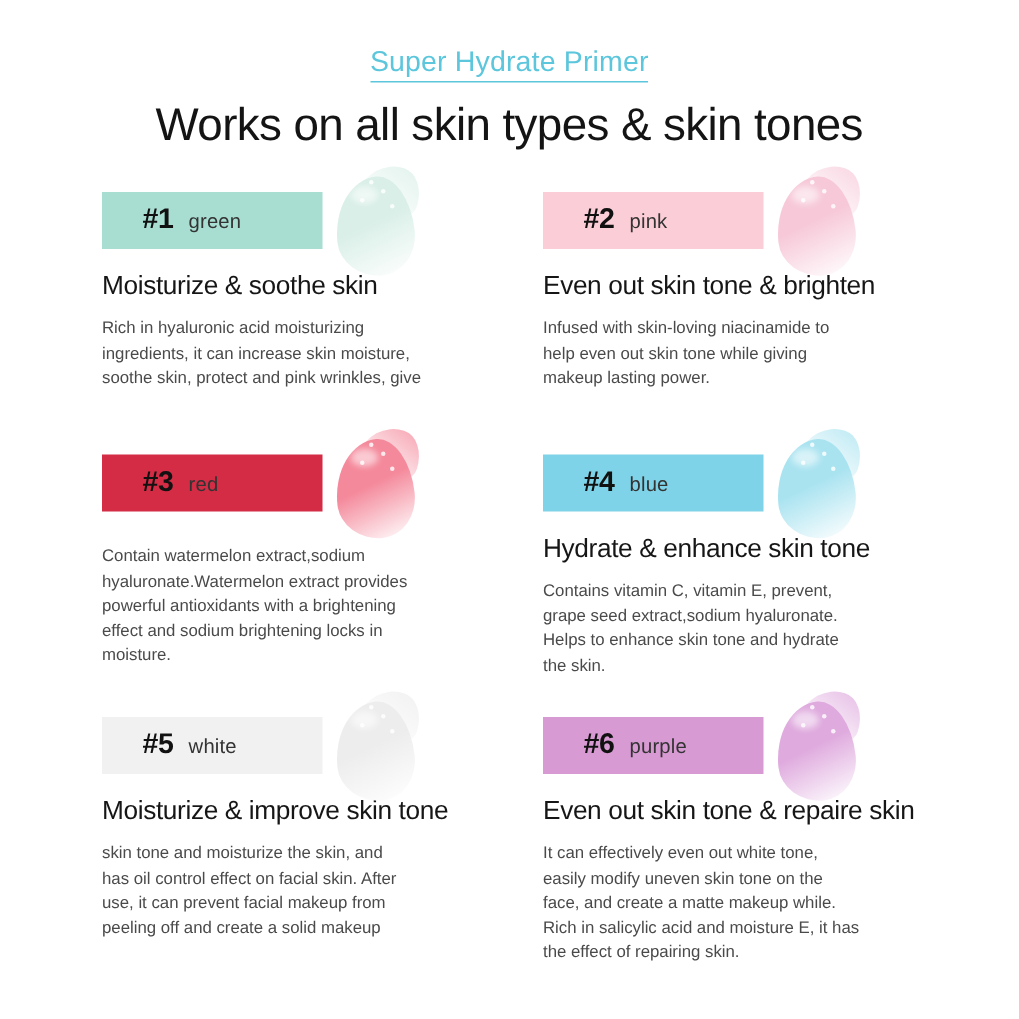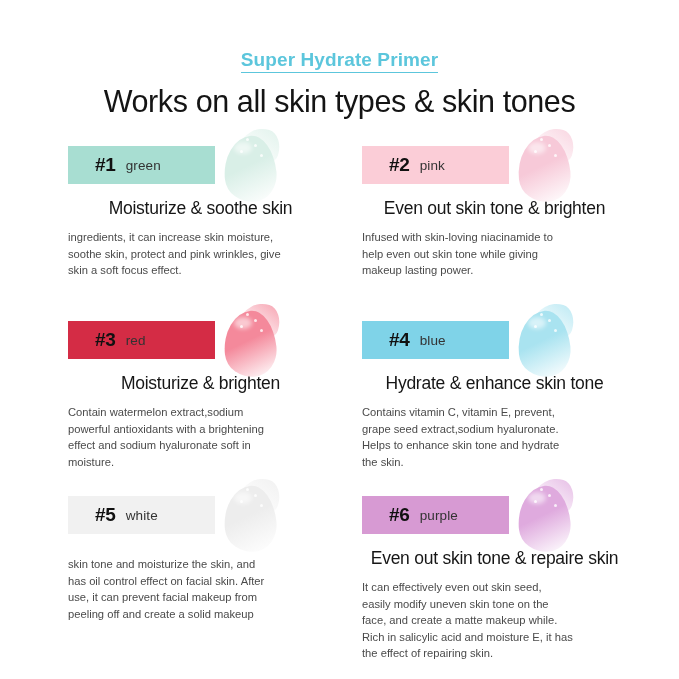--- a/index.html
+++ b/index.html
@@ -12,22 +12,21 @@
   .page{
     position:relative;
     width:679px;height:679px;
     box-sizing:border-box;
     padding:0;
   }
 
   
   .brand-line{
     text-align:center;
-    margin-top:49px;
-    font-weight:bold;
+    margin-top:31px;
   }
   .brand{
     display:inline-block;
     color:#5cc6dc;
     font-size:19px;
     letter-spacing:.1px;
     border-bottom:1.6px solid #5cc6dc;
     padding-bottom:1px;
     line-height:1.15;
     cursor:pointer;
@@ -126,21 +125,20 @@
   }
 
   .card-title{
     font-size:17.5px;
     color:#161616;
     font-weight:400;
     letter-spacing:-.25px;
     margin-top:2px;
     line-height:1.2;
     white-space:nowrap;
-    text-align:center;
   }
   .card-body{
     font-size:11.2px;
     color:#4a4a4a;
     line-height:1.47;
     margin-top:10px;
     max-width:252px;
   }
   .card-body .ln{display:block;}
 </style>
@@ -167,23 +165,23 @@
             <div class="b-main" style="background: linear-gradient(160deg, rgb(217, 239, 231) 0%, rgb(217, 239, 231) 45%, rgb(255, 255, 255) 100%);"></div>
             <div class="b-gloss"></div>
             <div class="b-dot" style="left: 26px; top: 10px;"></div>
             <div class="b-dot" style="left: 34px; top: 16px;"></div>
             <div class="b-dot" style="left: 20px; top: 22px;"></div>
             <div class="b-dot" style="left: 40px; top: 26px;"></div>
           </div>
         </div>
         <div class="card-title">Moisturize &amp; soothe skin</div>
         <div class="card-body">
+          <span class="ln">Rich in hyaluronic acid moisturizing</span>
           <span class="ln">ingredients, it can increase skin moisture,</span>
           <span class="ln">soothe skin, protect and pink wrinkles, give</span>
-          <span class="ln">skin a soft focus effect.</span>
         </div>
       </div>
       <div class="card">
         <div class="swatch-row">
           <div class="bar" style="background: rgb(251, 205, 215);">
             <span class="num">#2</span>
             <span class="cname">pink</span>
           </div>
           <div class="blob">
             <div class="b-tail" style="background: linear-gradient(200deg, rgb(247, 201, 216) 0%, rgba(255, 255, 255, 0) 90%);"></div>
@@ -211,25 +209,25 @@
           <div class="blob">
             <div class="b-tail" style="background: linear-gradient(200deg, rgb(244, 137, 155) 0%, rgba(255, 255, 255, 0) 90%);"></div>
             <div class="b-main" style="background: linear-gradient(160deg, rgb(244, 137, 155) 0%, rgb(244, 137, 155) 45%, rgb(255, 255, 255) 100%);"></div>
             <div class="b-gloss"></div>
             <div class="b-dot" style="left: 26px; top: 10px;"></div>
             <div class="b-dot" style="left: 34px; top: 16px;"></div>
             <div class="b-dot" style="left: 20px; top: 22px;"></div>
             <div class="b-dot" style="left: 40px; top: 26px;"></div>
           </div>
         </div>
-        <div class="card-title">Moisturize &amp; brighten</div>
         <div class="card-body">
           <span class="ln">Contain watermelon extract,sodium</span>
+          <span class="ln">hyaluronate.Watermelon extract provides</span>
           <span class="ln">powerful antioxidants with a brightening</span>
-          <span class="ln">effect and sodium hyaluronate soft in</span>
+          <span class="ln">effect and sodium brightening locks in</span>
           <span class="ln">moisture.</span>
         </div>
       </div>
       <div class="card">
         <div class="swatch-row">
           <div class="bar" style="background: rgb(127, 211, 232);">
             <span class="num">#4</span>
             <span class="cname">blue</span>
           </div>
           <div class="blob">
@@ -259,20 +257,21 @@
           <div class="blob">
             <div class="b-tail" style="background: linear-gradient(200deg, rgb(237, 237, 237) 0%, rgba(255, 255, 255, 0) 90%);"></div>
             <div class="b-main" style="background: linear-gradient(160deg, rgb(237, 237, 237) 0%, rgb(237, 237, 237) 45%, rgb(255, 255, 255) 100%);"></div>
             <div class="b-gloss"></div>
             <div class="b-dot" style="left: 26px; top: 10px;"></div>
             <div class="b-dot" style="left: 34px; top: 16px;"></div>
             <div class="b-dot" style="left: 20px; top: 22px;"></div>
             <div class="b-dot" style="left: 40px; top: 26px;"></div>
           </div>
         </div>
+        <div class="card-title">Moisturize &amp; improve skin tone</div>
         <div class="card-body">
           <span class="ln">skin tone and moisturize the skin, and</span>
           <span class="ln">has oil control effect on facial skin. After</span>
           <span class="ln">use, it can prevent facial makeup from</span>
           <span class="ln">peeling off and create a solid makeup</span>
         </div>
       </div>
       <div class="card row3">
         <div class="swatch-row">
           <div class="bar" style="background: rgb(215, 154, 211);">
@@ -284,21 +283,21 @@
             <div class="b-main" style="background: linear-gradient(160deg, rgb(223, 170, 222) 0%, rgb(223, 170, 222) 45%, rgb(255, 255, 255) 100%);"></div>
             <div class="b-gloss"></div>
             <div class="b-dot" style="left: 26px; top: 10px;"></div>
             <div class="b-dot" style="left: 34px; top: 16px;"></div>
             <div class="b-dot" style="left: 20px; top: 22px;"></div>
             <div class="b-dot" style="left: 40px; top: 26px;"></div>
           </div>
         </div>
         <div class="card-title">Even out skin tone &amp; repaire skin</div>
         <div class="card-body">
-          <span class="ln">It can effectively even out skin seed,</span>
+          <span class="ln">It can effectively even out white tone,</span>
           <span class="ln">easily modify uneven skin tone on the</span>
           <span class="ln">face, and create a matte makeup while.</span>
           <span class="ln">Rich in salicylic acid and moisture E, it has</span>
           <span class="ln">the effect of repairing skin.</span>
         </div>
       </div>
     </div>
 
 </div>
 

